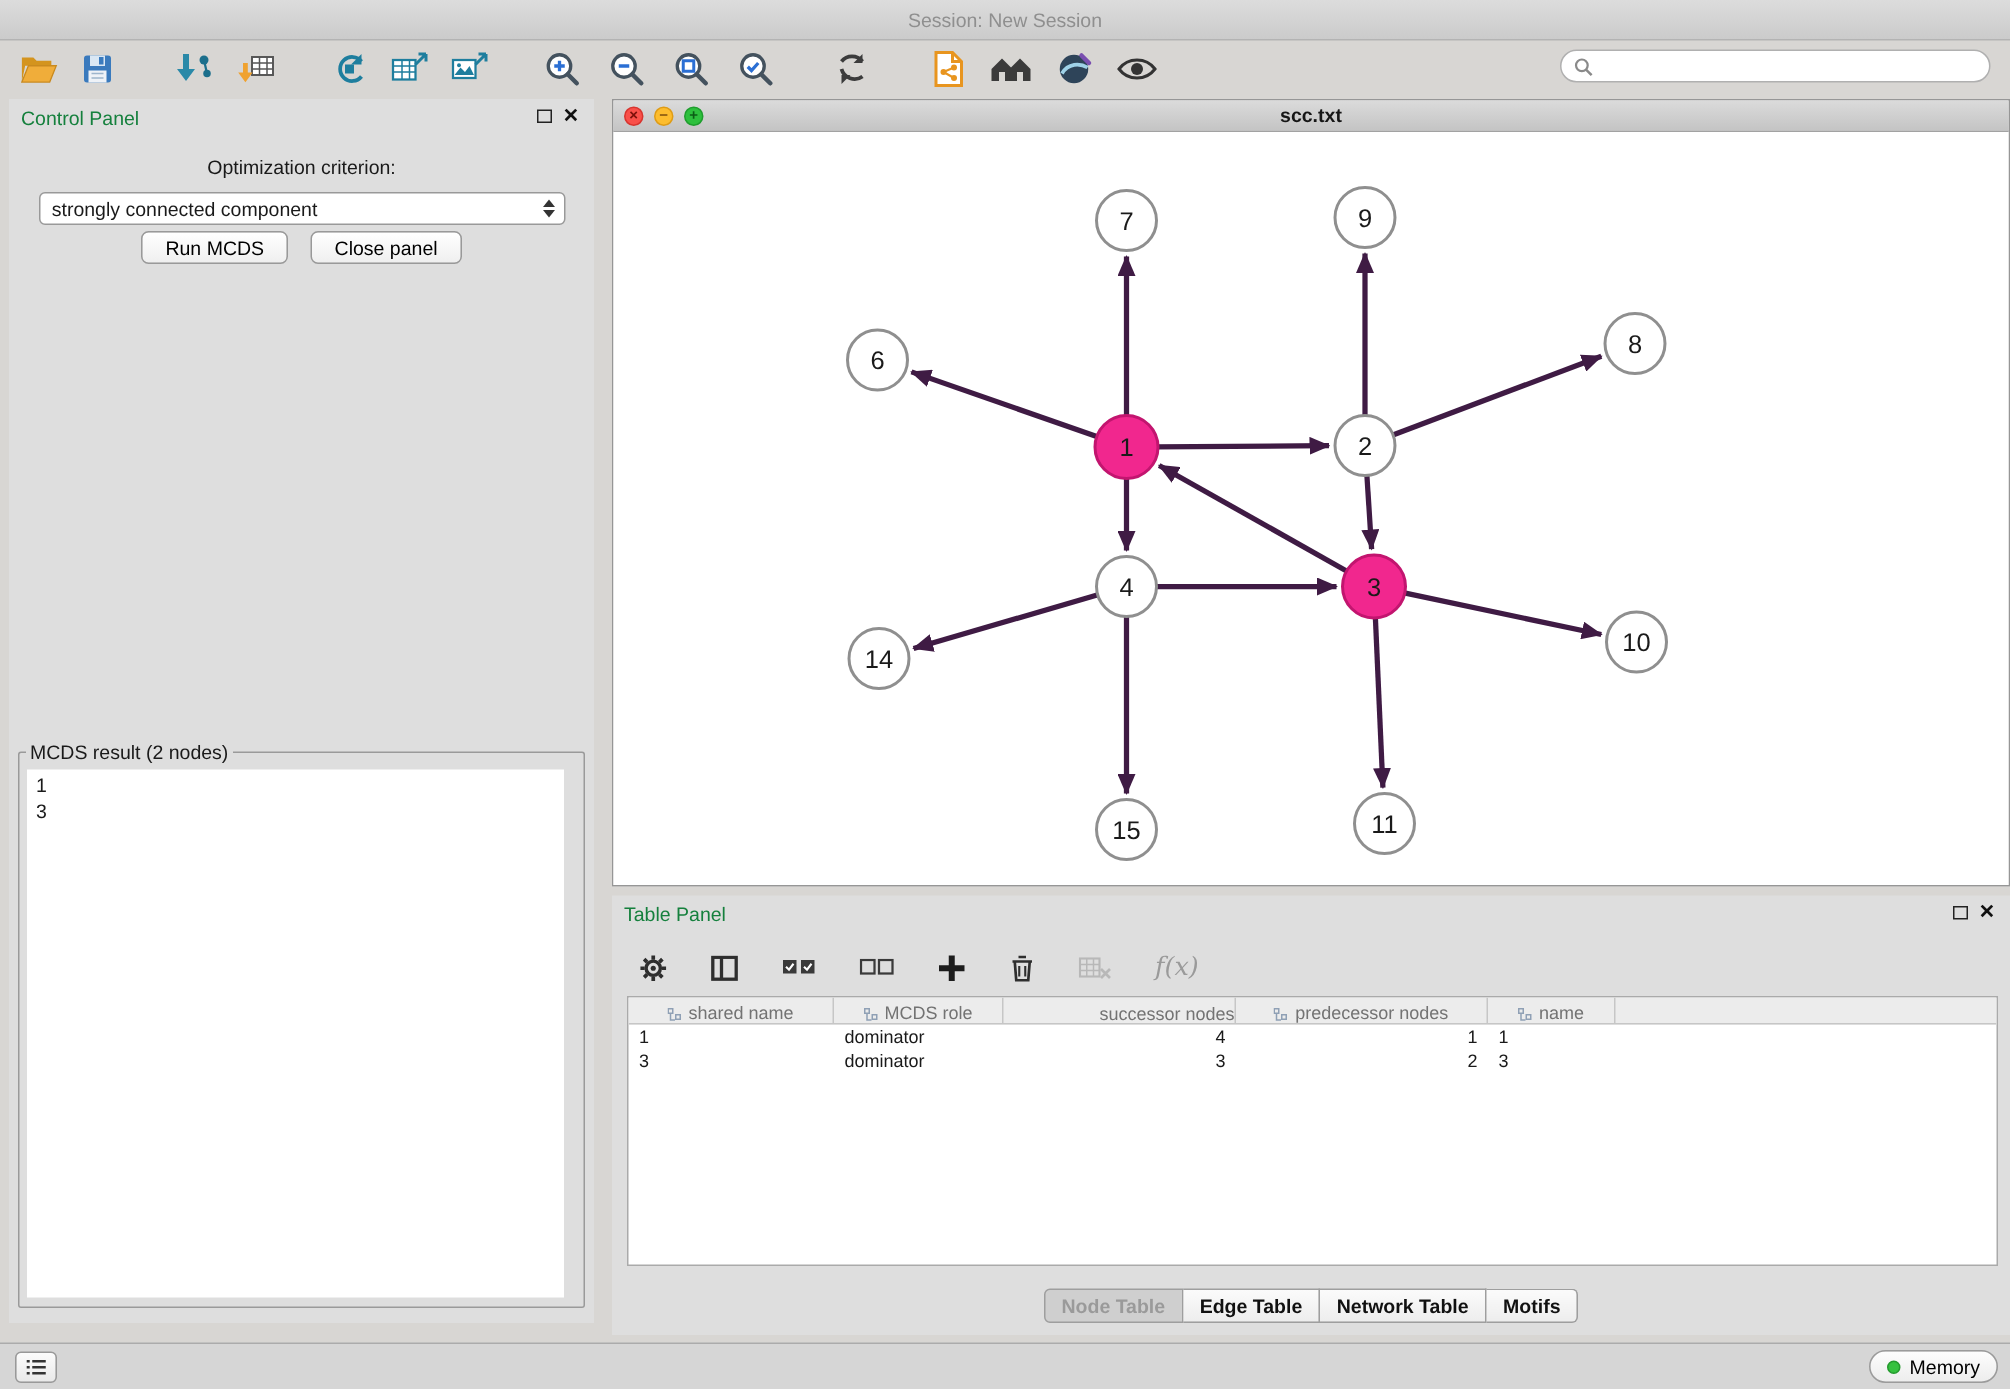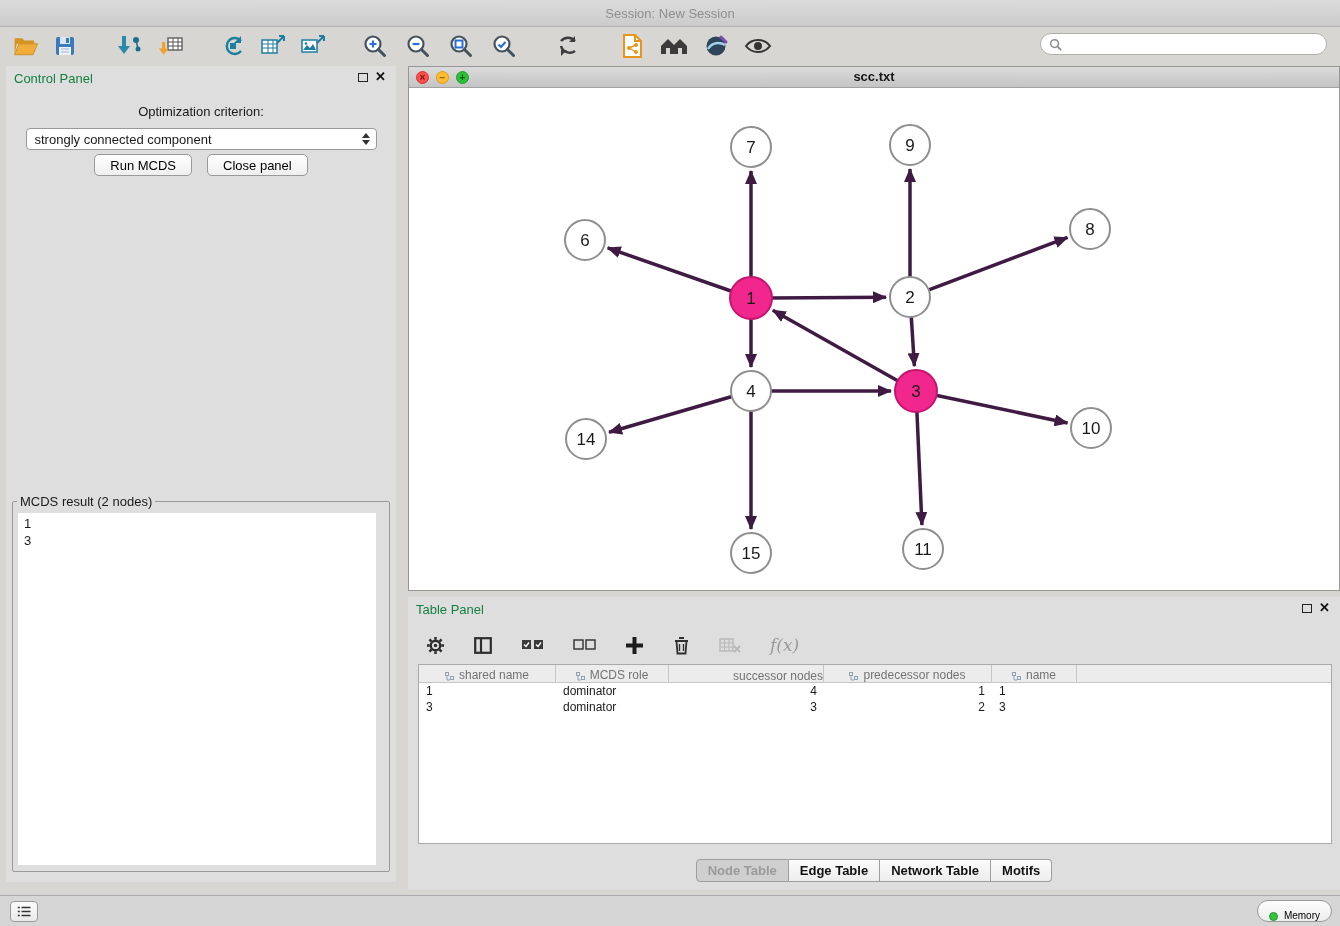--- a/index.html
+++ b/index.html
@@ -113,21 +113,21 @@
     background:#d6d6d6; border-top:1px solid #ababab;
   }
   .list-btn {
     position:absolute; left:10px; top:5px; width:28px; height:21px;
     border:1px solid #999; border-radius:4px; background:linear-gradient(#fcfcfc,#e9e9e9);
     display:flex; align-items:center; justify-content:center;
   }
   .memory-btn {
     position:absolute; right:8px; top:4px; height:22px; padding:0 11px;
     border:1px solid #9b9b9b; border-radius:11px; background:linear-gradient(#fdfdfd,#ededed);
-    display:flex; align-items:flex-end; gap:6px; font-size:10px; font-family:inherit;
+    display:flex; align-items:center; gap:6px; font-size:13px; font-family:inherit;
   }
   .green-dot { width:9px; height:9px; border-radius:50%; background:#35c13f; border:1px solid #249a2e; }
 </style>
 </head>
 <body>
 
 <div class="titlebar">
   <span>Session: New Session</span>
 </div>
 

